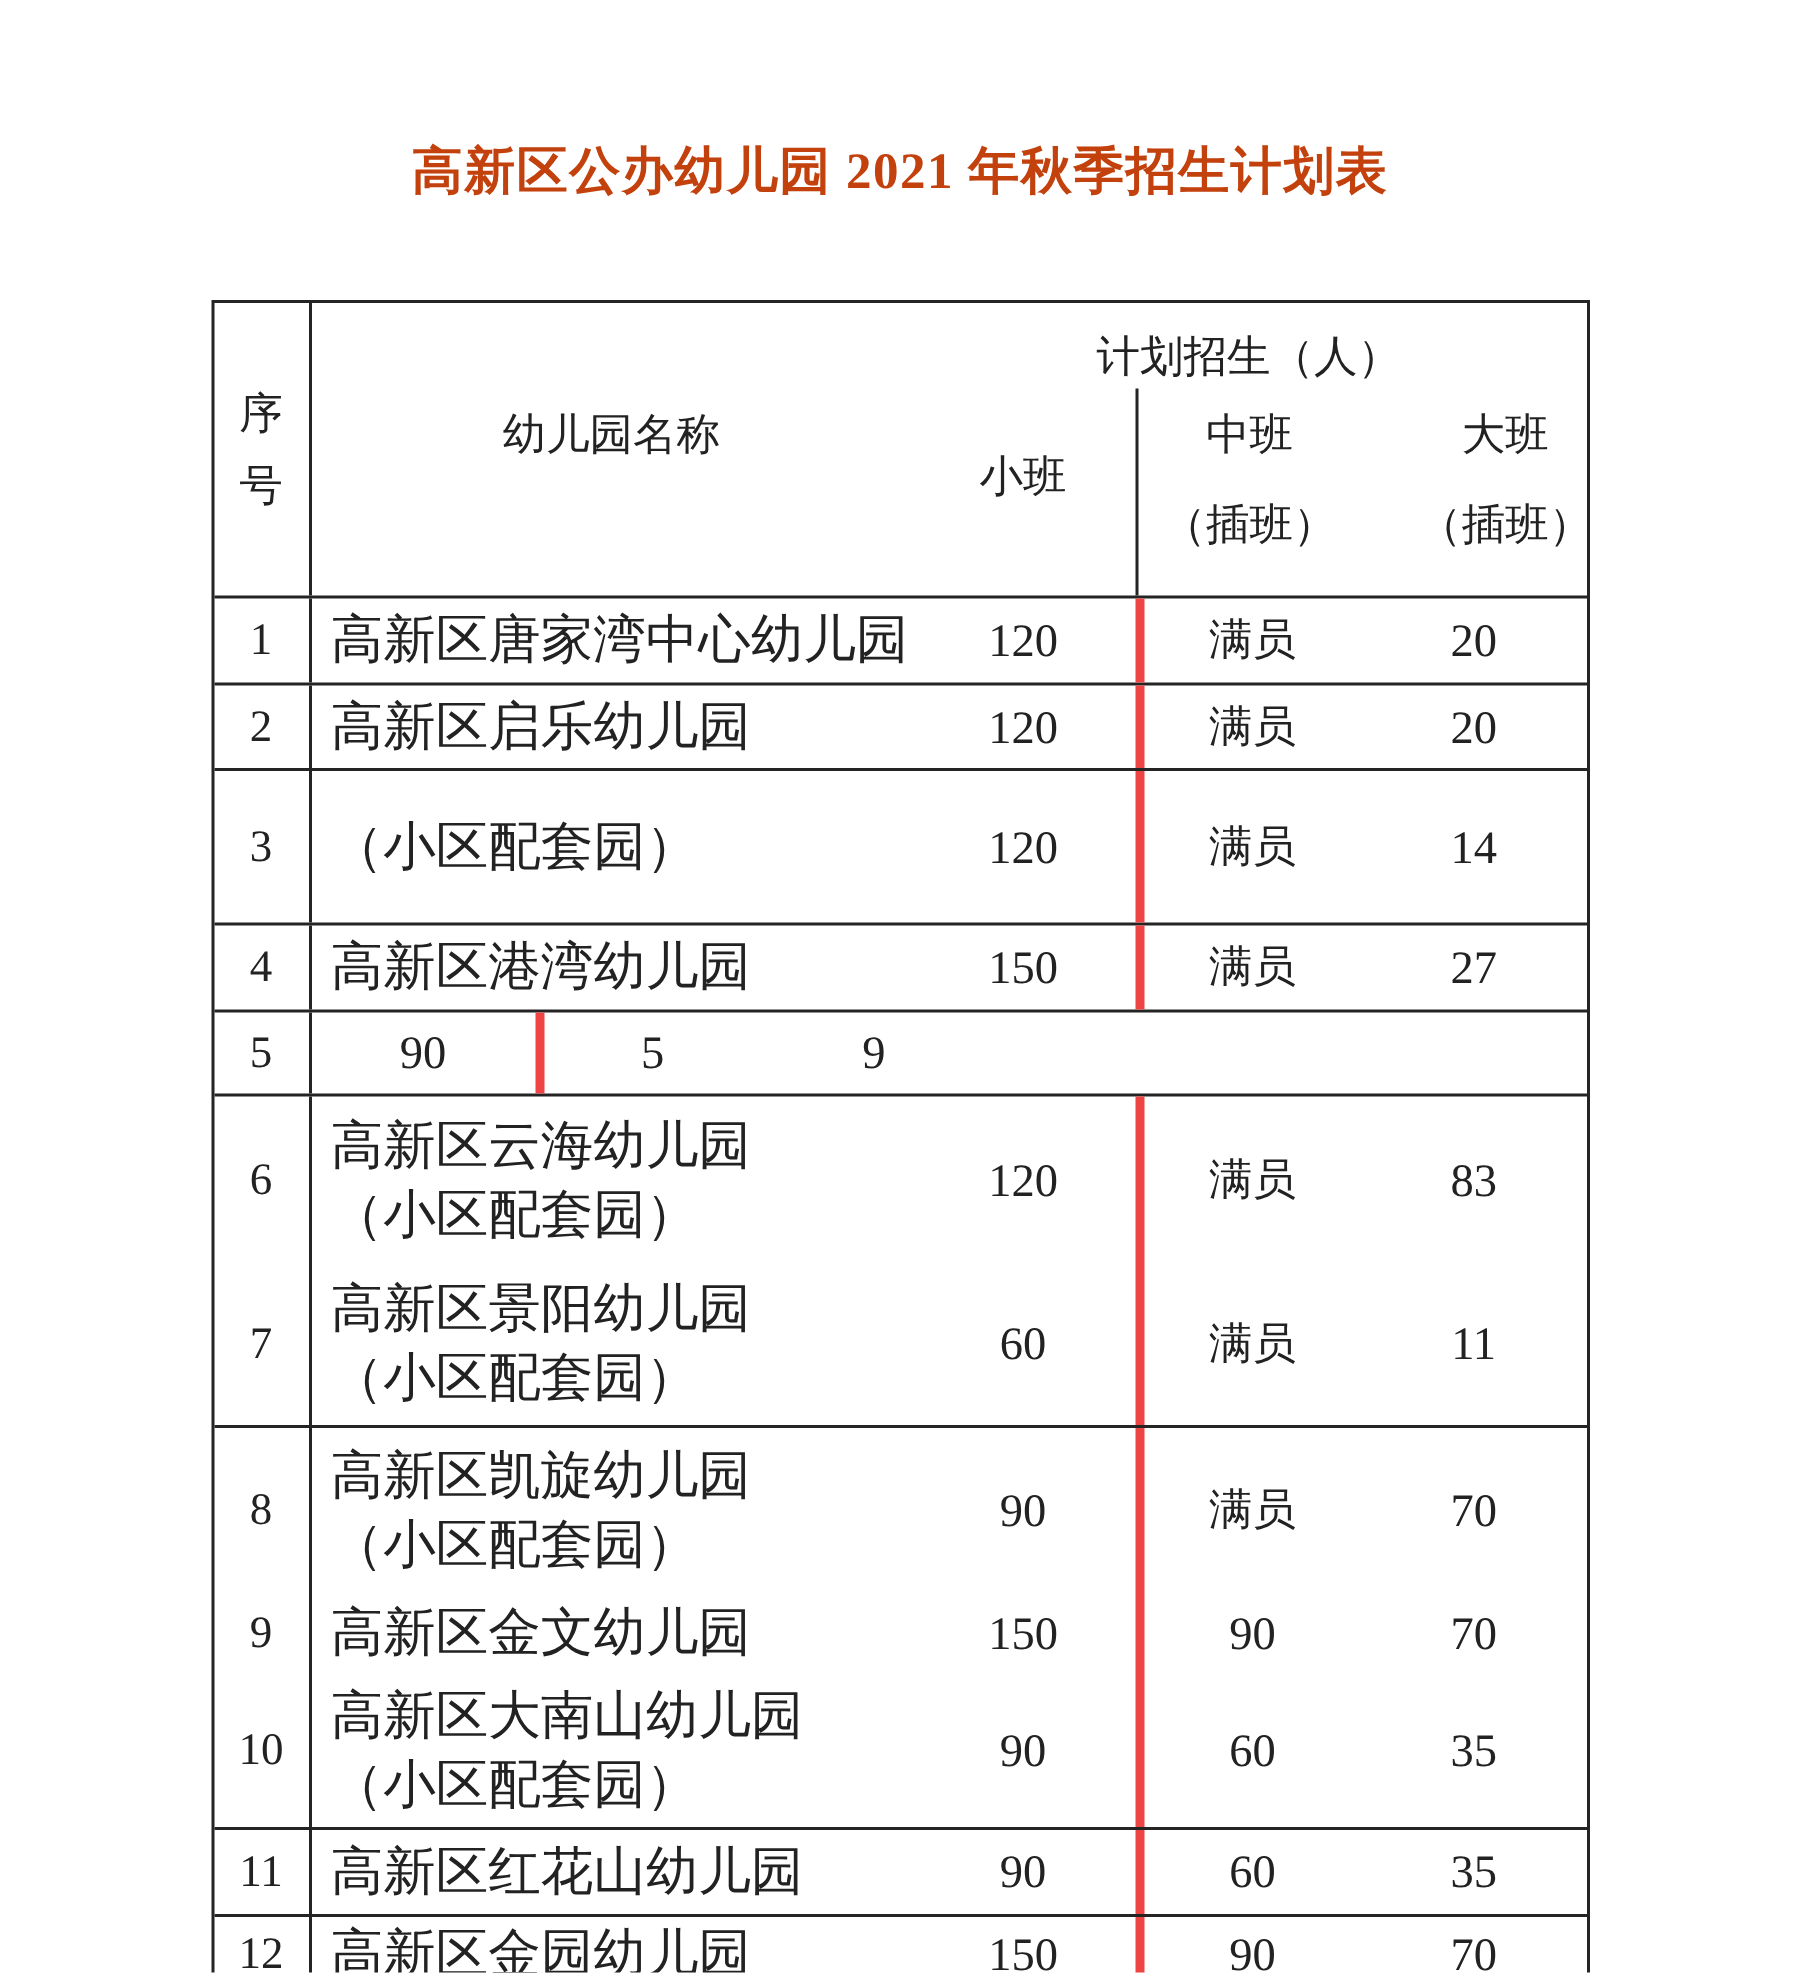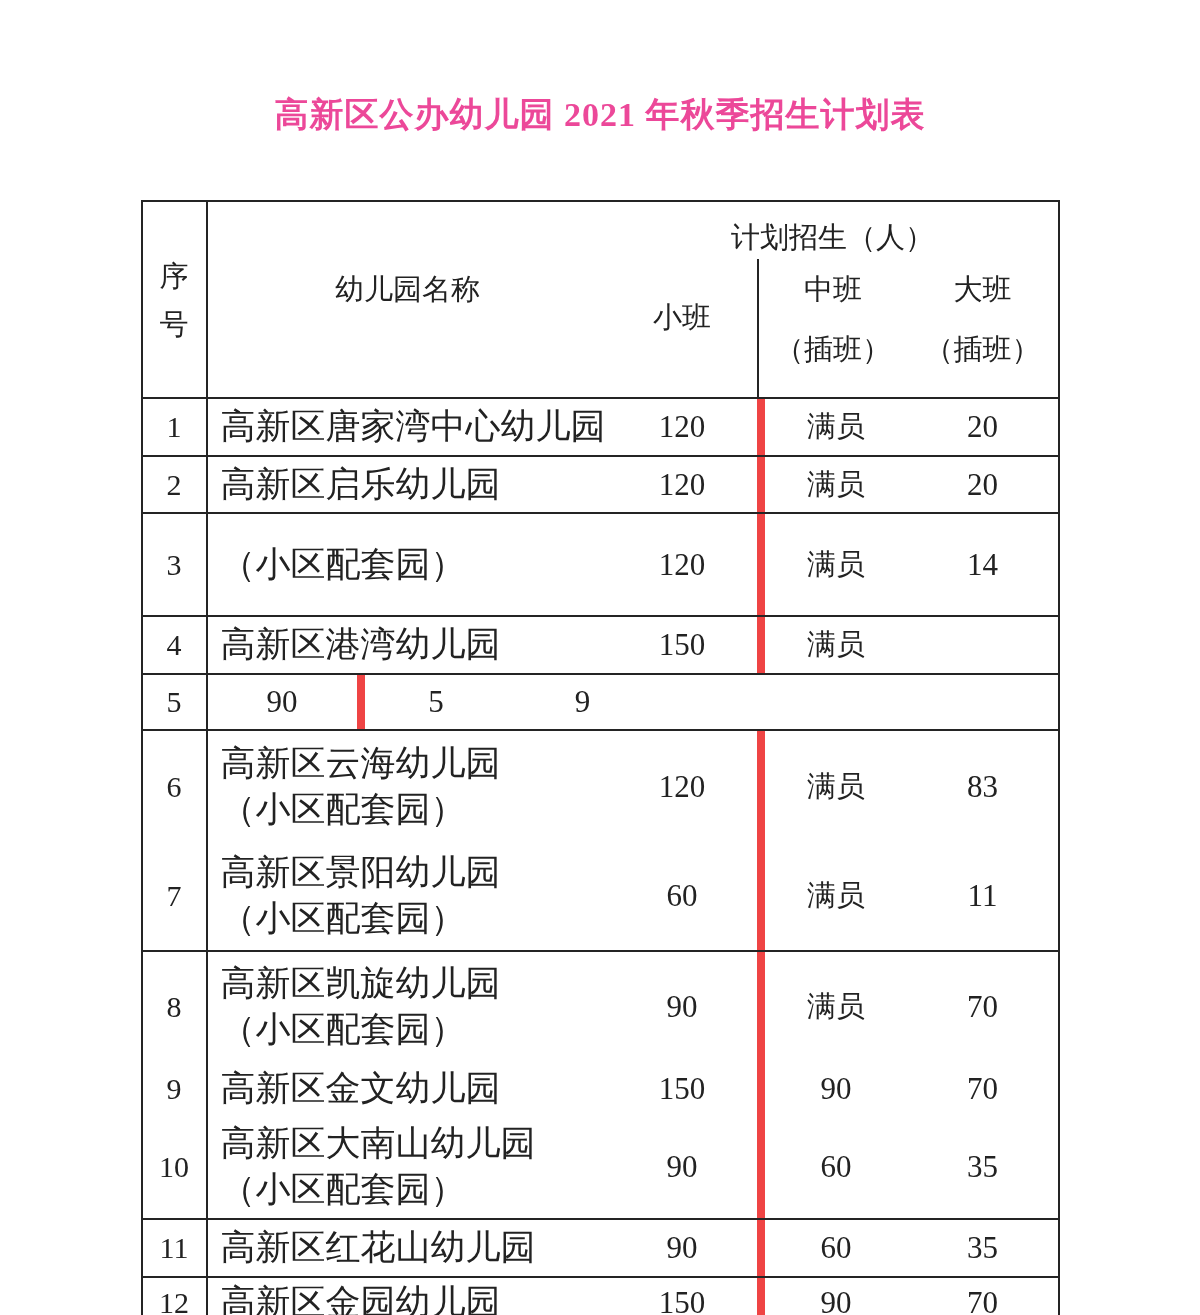--- a/index.html
+++ b/index.html
@@ -9,21 +9,21 @@
     color:#222222;
   }
   .doc { width:1200px; height:1315px; background:#ffffff; }
   .title {
     margin-top:94px;
     text-align:center;
     font-size:34px;
     line-height:42px;
     font-weight:bold;
     letter-spacing:1px;
-    color:#ec4899;
+    color:#c2410c;
   }
   .tbl {
     width:919px;
     margin:64px auto 0 auto;
     border:2px solid #242424;
   }
   .row { display:flex; width:915px; }
   .hline { border-bottom:2px solid #242424; }
   
   .c-serial {
@@ -40,21 +40,21 @@
     line-height:34px;
     gap:12px;
   }
   .c-small {
     flex:0 0 149px;
     display:flex; align-items:center; justify-content:center;
     font-size:31px;
   }
   .c-mid {
     flex:0 0 151px;
-    border-left:8px solid #ef4444;
+    border-left:6px solid #ef4444;
     display:flex; align-items:center; justify-content:center;
     font-size:29px;
   }
   .c-mid.num, .c-large.num { font-size:31px; }
   .c-large {
     flex:0 0 150px;
     display:flex; align-items:center; justify-content:center;
     font-size:29px;
   }
   
@@ -77,21 +77,21 @@
     word-break:break-all;
     text-align:center;
     font-size:29px;
     line-height:48px;
   }
   .hdr-right { flex:0 0 850px; position:relative; font-size:29px; }
   .hdr-plan  { position:absolute; left:400px; width:450px; top:16px; text-align:center; }
   .hdr-name  { position:absolute; left:0; width:400px; top:68px; text-align:center; }
   .hdr-small { position:absolute; left:400px; width:149px; top:96px; text-align:center; }
   .hdr-mid   { position:absolute; left:551px; width:149px; top:68px; text-align:center; }
-  .hdr-large { position:absolute; left:700px; width:150px; top:68px; text-align:center; }
+  .hdr-large { position:absolute; left:721px; width:150px; top:68px; text-align:center; }
   .hdr-sub   { margin-top:20px; }
   .hdr-vline {
     position:absolute; left:549px; top:57px; bottom:0;
     width:2px; background:#242424;
   }
 </style>
 </head>
 <body>
 
 <div class="doc">
@@ -150,20 +150,21 @@
       <div class="c-large num">14</div>
     </div>
 
     <div class="row rh-s3 hline">
       <div class="c-serial">4</div>
       <div class="c-name">
           <div>高新区港湾幼儿园</div>
         </div>
       <div class="c-small">150</div>
       <div class="c-mid">满员</div>
+      <div class="c-large num">27</div>
     </div>
 
     <div class="row rh-s4 hline">
       <div class="c-serial">5</div>
       <div class="c-small">90</div>
       <div class="c-mid num">5</div>
       <div class="c-large num">9</div>
     </div>
 
     <div class="row rh-d2">

